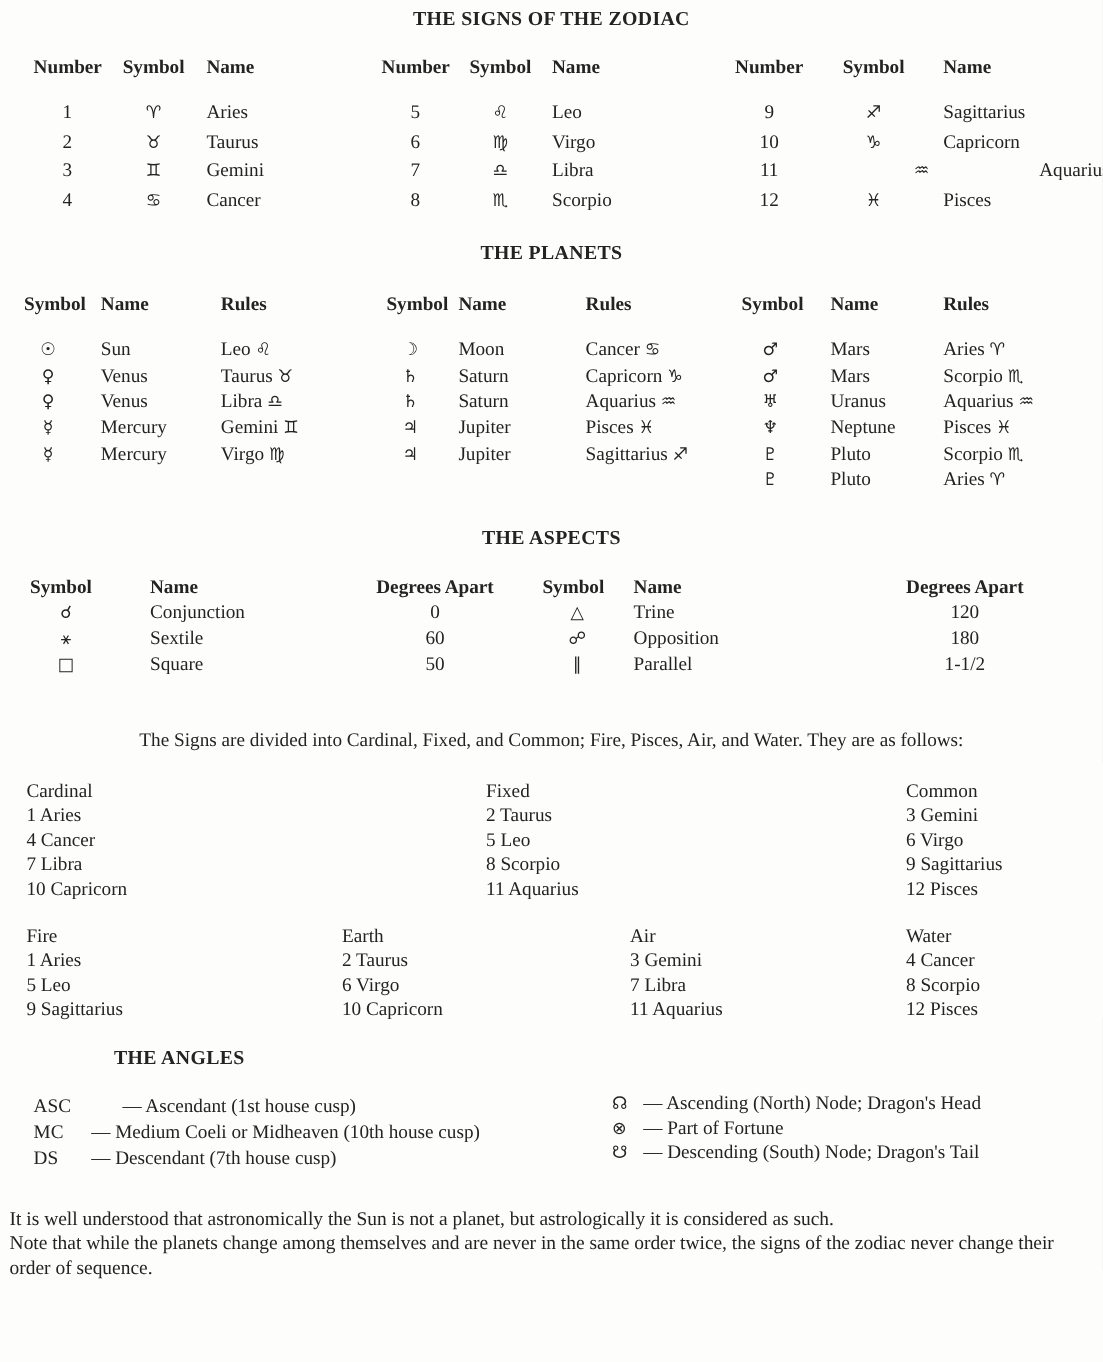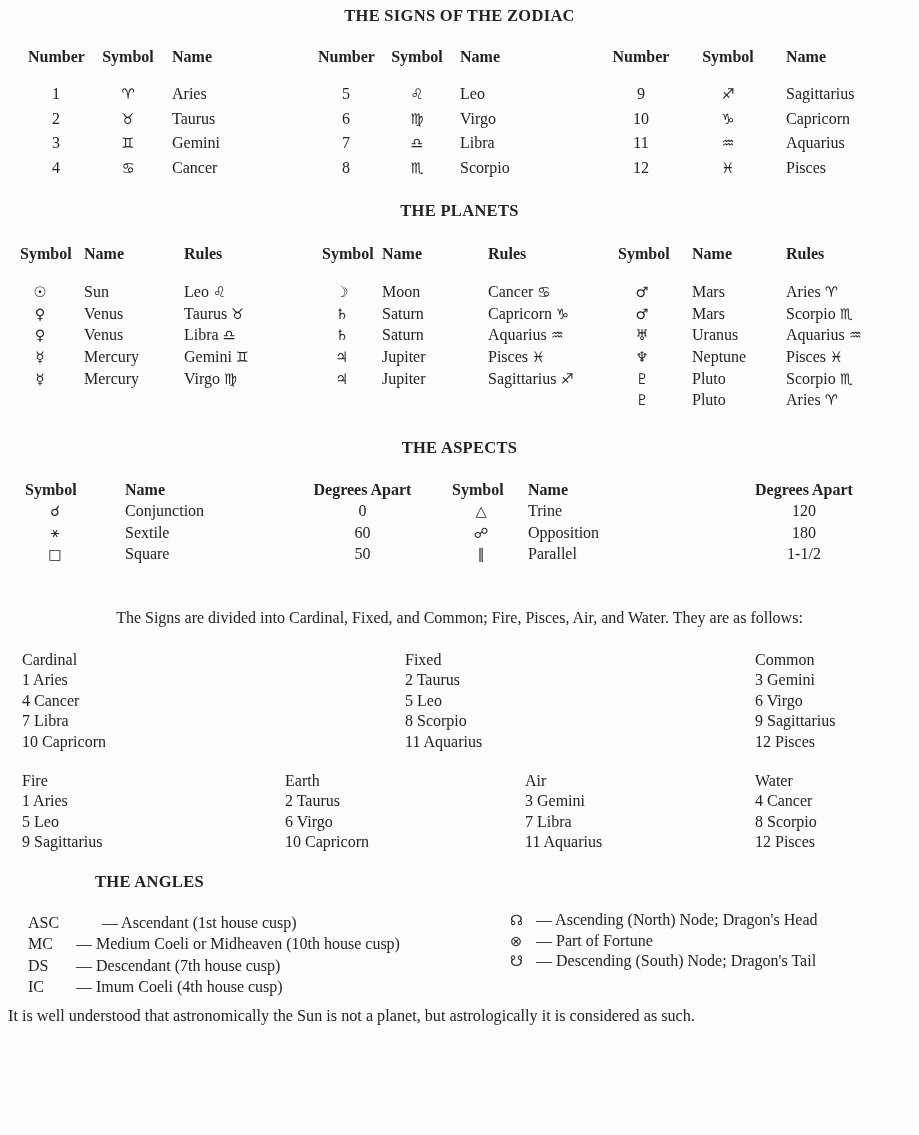--- a/index.html
+++ b/index.html
@@ -118,21 +118,21 @@
         <div class="grid" style="grid-template-columns:58px 116px 122px;">
         <span class="c">9</span>
         <span class="c sym">♐</span>
         <span class="l">Sagittarius</span>
       </div>
         <div class="grid" style="grid-template-columns:58px 116px 122px;">
         <span class="c">10</span>
         <span class="c sym">♑</span>
         <span class="l">Capricorn</span>
       </div>
-        <div class="grid" style="grid-template-columns:58px 116px 122px;">
+        <div class="grid" style="grid-template-columns:58px 116px 122px;gap:40px;">
         <span class="c">11</span>
         <span class="c sym">♒</span>
         <span class="l">Aquarius</span>
       </div>
         <div class="grid" style="grid-template-columns:58px 116px 122px;">
         <span class="c">12</span>
         <span class="c sym">♓</span>
         <span class="l">Pisces</span>
       </div>
       </div>
@@ -368,26 +368,26 @@
         </div>
     </div>
   </div>
 
   <div class="sec-title-left" style="left:95px;top:872px;">THE ANGLES</div>
 
   <div class="grp" style="left:28px;top:912px;width:440px;">
       <div class="angle-row"><span class="angle-abbr">ASC</span><span class="angle-text">— Ascendant (1st house cusp)</span></div>
       <div class="angle-row"><span class="angle-abbr">MC</span><span class="angle-text">— Medium Coeli or Midheaven (10th house cusp)</span></div>
       <div class="angle-row"><span class="angle-abbr">DS</span><span class="angle-text">— Descendant (7th house cusp)</span></div>
-      <div class="angle-row"><span class="angle-abbr">IC</span><span class="angle-text">— Imum Coeli (4th house cusp)</span></div>
     </div>
 
   <div class="grp" style="left:510px;top:910px;width:400px;">
       <div class="power-row"><span class="power-sym">☊</span><span>— Ascending (North) Node; Dragon's Head</span></div>
       <div class="power-row"><span class="power-sym">⊗</span><span>— Part of Fortune</span></div>
       <div class="power-row"><span class="power-sym">☋</span><span>— Descending (South) Node; Dragon's Tail</span></div>
     </div>
 
   <div class="notes">
       <p>It is well understood that astronomically the Sun is not a planet, but astrologically it is considered as such.</p>
+      <p>Note that while the planets change among themselves and are never in the same order twice, the signs of the zodiac never change their order of sequence.</p>
     </div>
 
 </div>
 
 </body></html>

